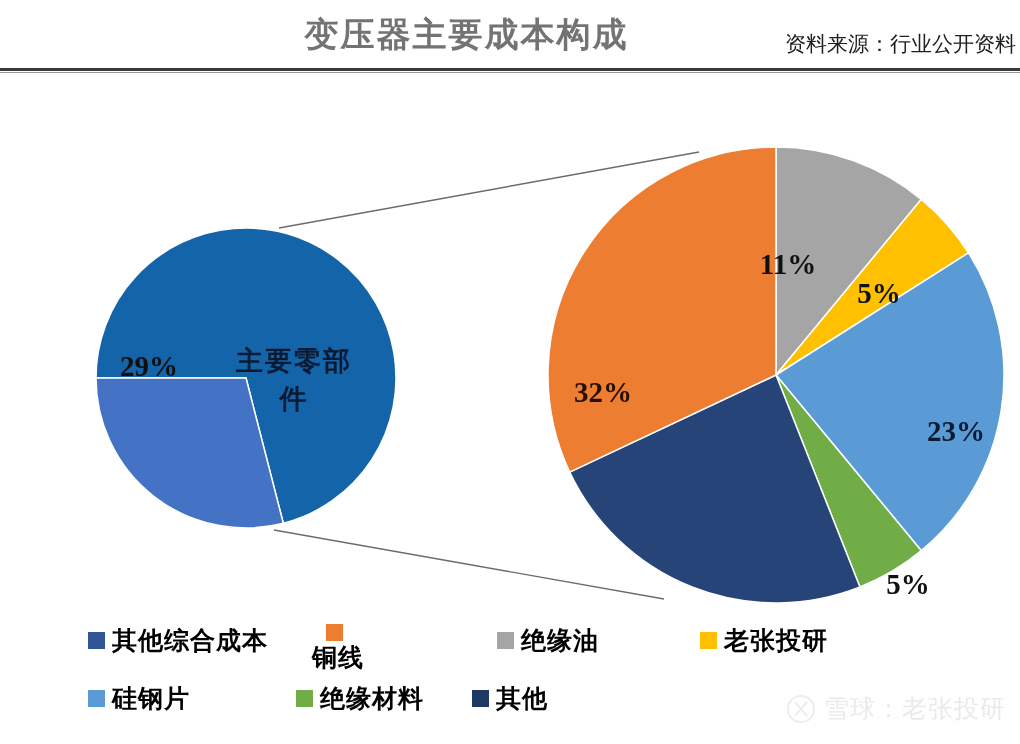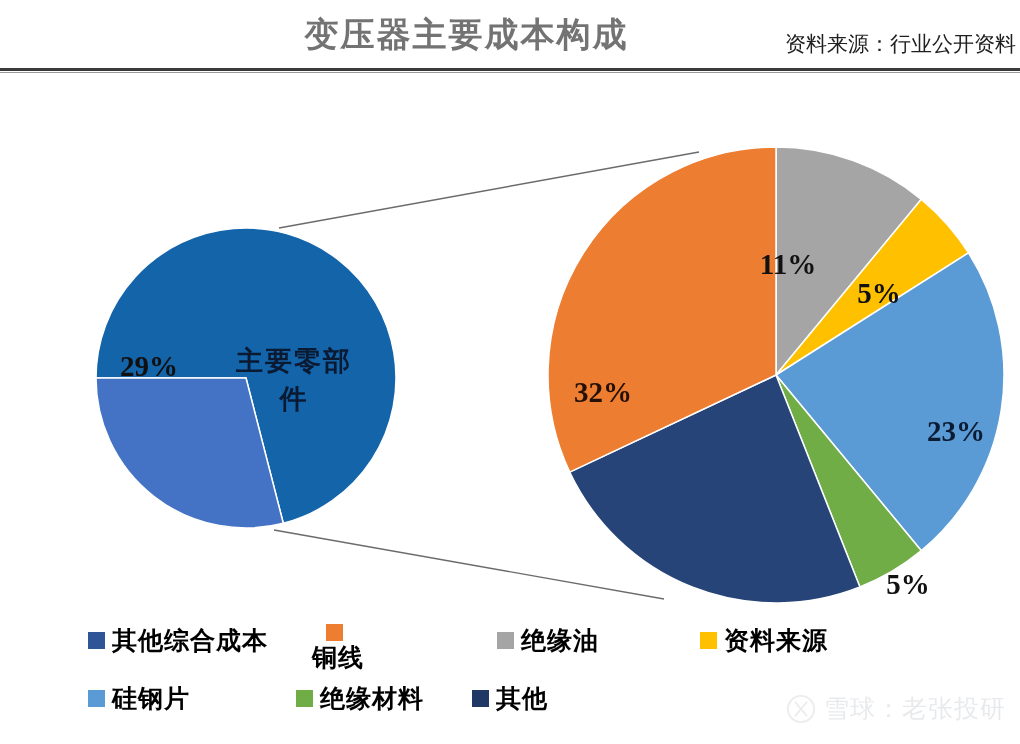--- a/index.html
+++ b/index.html
@@ -174,21 +174,21 @@
     <div class="legend-item" style="left: 312px; top: 4px; flex-direction: column;">
       <span class="legend-swatch" style="background: rgb(237, 125, 49);"></span>
       <span class="legend-label">铜线</span>
     </div>
     <div class="legend-item" style="left: 478px; top: 4px; margin-left: 19px;">
       <span class="legend-swatch" style="background: rgb(165, 165, 165);"></span>
       <span class="legend-label">绝缘油</span>
     </div>
     <div class="legend-item" style="left: 700px; top: 4px;">
       <span class="legend-swatch" style="background: rgb(255, 192, 0);"></span>
-      <span class="legend-label">资料来源</span>
+      <span class="legend-label">老张投研</span>
     </div>
     <div class="legend-item" style="left: 88px; top: 62px; text-align: right;">
       <span class="legend-swatch" style="background: rgb(91, 155, 213);"></span>
       <span class="legend-label">硅钢片</span>
     </div>
     <div class="legend-item" style="left: 296px; top: 62px; align-items: center;">
       <span class="legend-swatch" style="background: rgb(112, 173, 71);"></span>
       <span class="legend-label">绝缘材料</span>
     </div>
     <div class="legend-item" style="left: 472px; top: 62px;">

